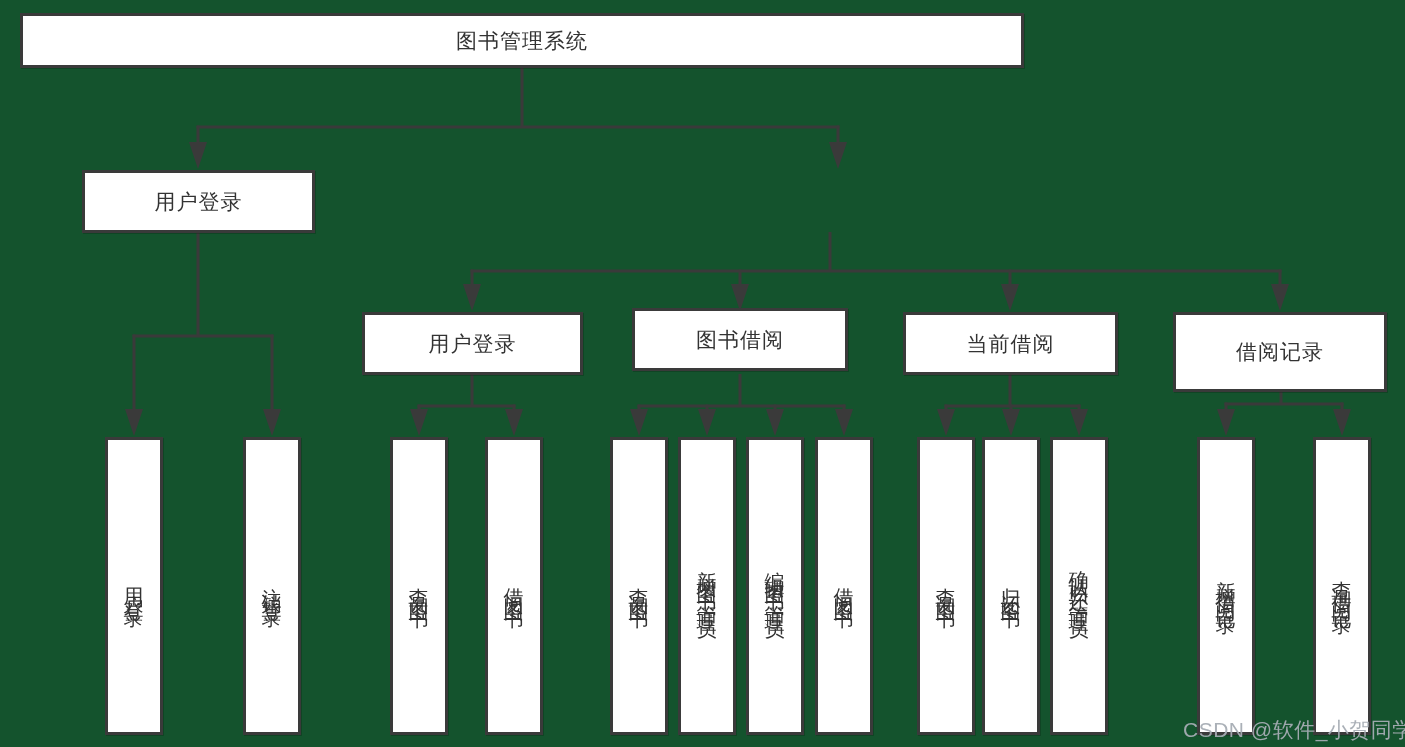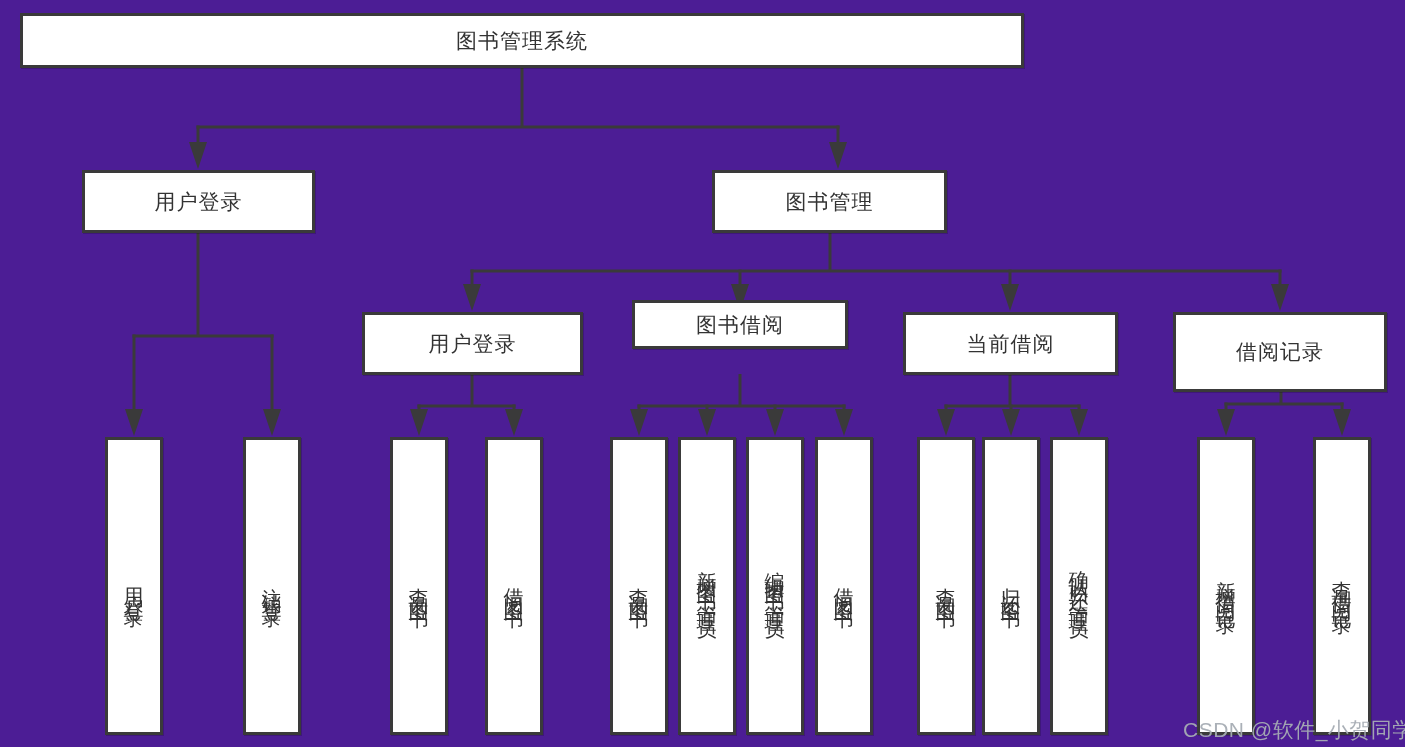--- a/index.html
+++ b/index.html
@@ -4,21 +4,21 @@
 <style>
   html, body {
     margin: 0;
     padding: 0;
     background: #ffffff;
   }
   .stage {
     position: relative;
     width: 1405px;
     height: 747px;
-    background: #4c1d95;
+    background: #14532d;
     font-family: "Liberation Sans", sans-serif;
     color: #333333;
     overflow: hidden;
   }
   .connectors {
     position: absolute;
     left: 0;
     top: 0;
     width: 1405px;
     height: 747px;
@@ -47,21 +47,21 @@
     text-orientation: upright;
     letter-spacing: 7px;
     line-height: 1;
     white-space: nowrap;
   }
   
   .root-box            { left: 20px;   top: 13px;  width: 1004px; height: 55px; }
   .l2-user-login       { left: 82px;   top: 170px; width: 233px;  height: 63px; }
   .l2-book-mgmt        { left: 712px;  top: 170px; width: 235px;  height: 63px; }
   .l3-new-book         { left: 362px;  top: 312px; width: 221px;  height: 63px; }
-  .l3-book-borrow      { left: 632px;  top: 300px; width: 216px;  height: 49px; }
+  .l3-book-borrow      { left: 632px;  top: 308px; width: 216px;  height: 63px; }
   .l3-current-borrow   { left: 903px;  top: 312px; width: 215px;  height: 63px; text-align: center; }
   .l3-borrow-records   { left: 1173px; top: 312px; width: 214px;  height: 80px; }
   .leaf { top: 437px; width: 58px; height: 298px; }
   .leaf-1-1 { left: 105px; }
   .leaf-1-2 { left: 243px; }
   .leaf-2-1 { left: 390px; }
   .leaf-2-2 { left: 485px; }
   .leaf-3-1 { left: 610px; }
   .leaf-3-2 { left: 678px; }
   .leaf-3-3 { left: 746px; }
@@ -153,23 +153,20 @@
     </g>
   </svg>
 
   <div class="node h root-box">
     <span>图书管理系统</span>
   </div>
 
   <div class="node h l2-user-login">
     <span>用户登录</span>
   </div>
-  <div class="node h l2-book-mgmt">
-    <span>图书管理</span>
-  </div>
 
   <div class="node h l3-new-book">
     <span>用户登录</span>
   </div>
   <div class="node h l3-book-borrow">
     <span>图书借阅</span>
   </div>
   <div class="node h l3-current-borrow">
     <span>当前借阅</span>
   </div>

